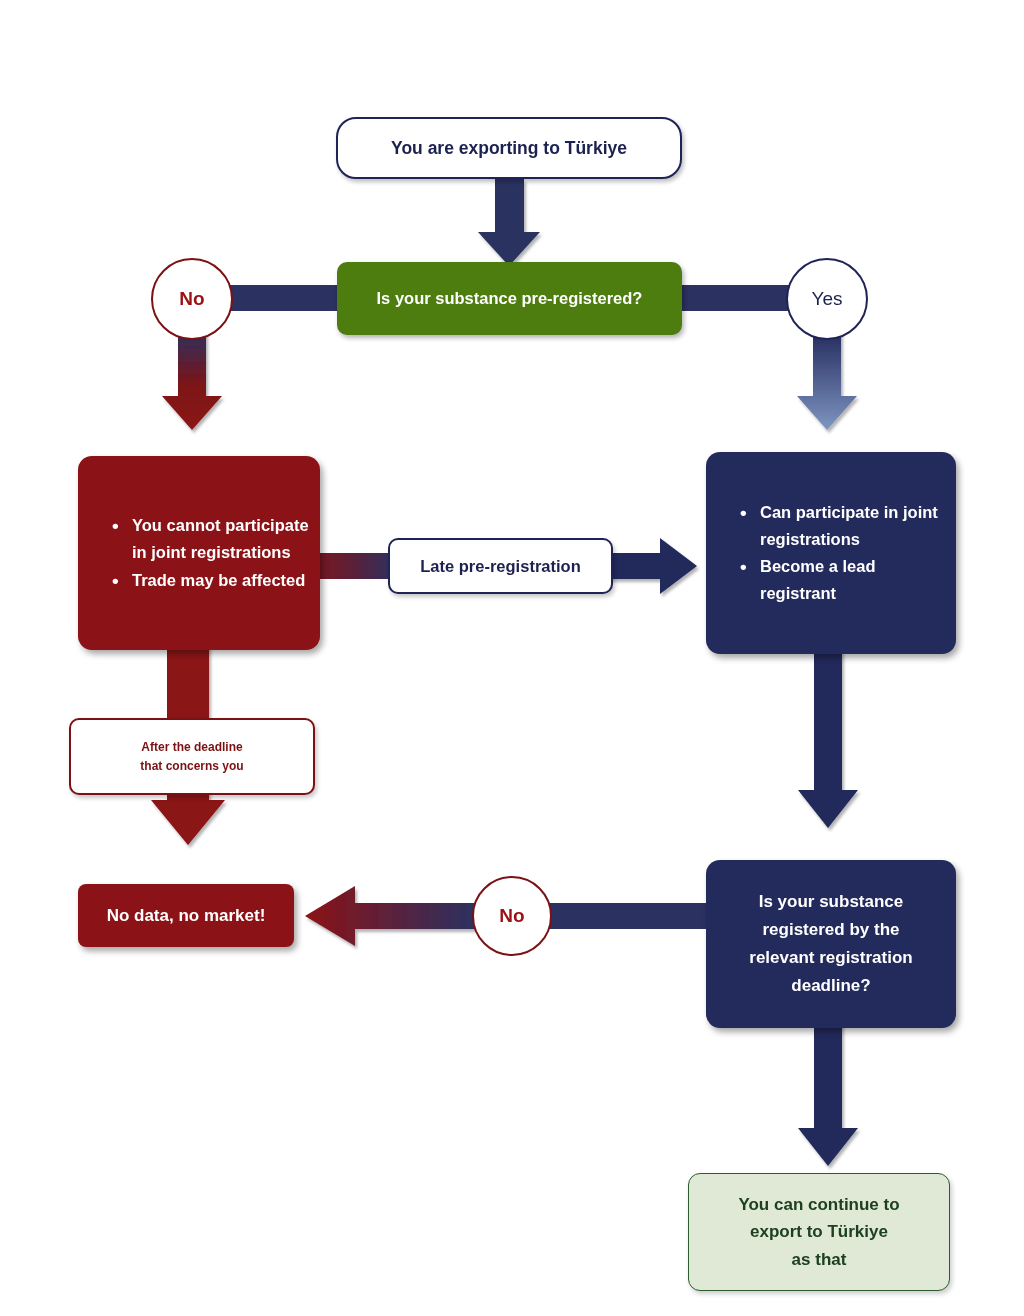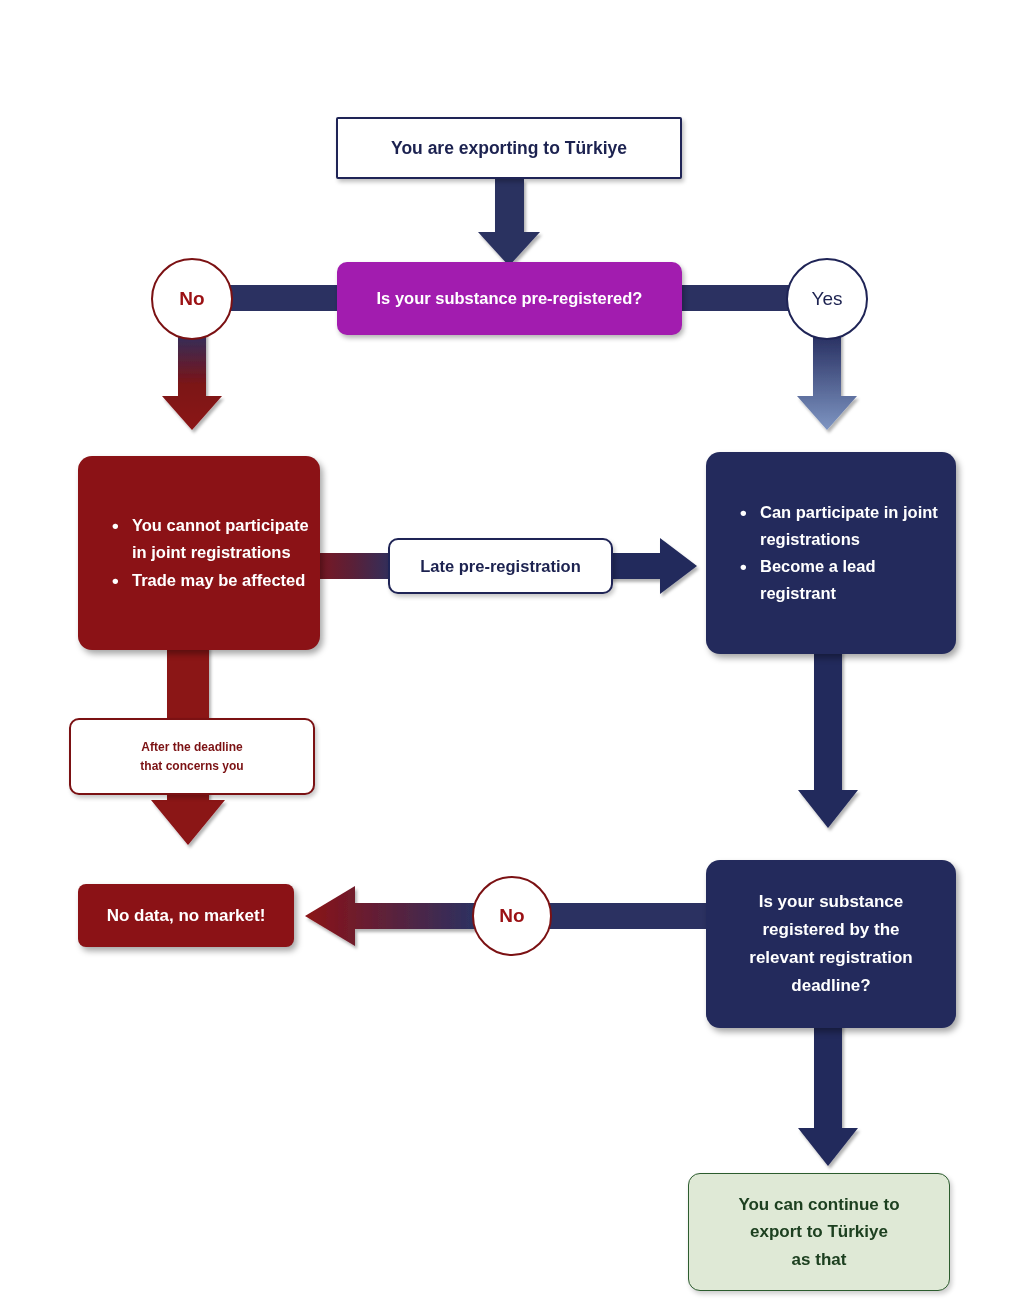--- a/index.html
+++ b/index.html
@@ -26,35 +26,35 @@
     text-align: center;
     z-index: 5;
   }
   
   #start-node {
     left: 336px;
     top: 117px;
     width: 346px;
     height: 62px;
     border: 2px solid #1f2456;
-    border-radius: 2px;
+    border-radius: 20px;
     background: #ffffff;
     color: #1c2250;
     font-size: 17.5px;
     font-weight: bold;
     box-shadow: 2px 3px 4px rgba(0,0,0,0.25);
   }
   
   #decision-preregistered {
     left: 337px;
     top: 262px;
     width: 345px;
     height: 73px;
     border-radius: 10px;
-    background: #a21caf;
+    background: #4d7c0f;
     color: #ffffff;
     font-size: 16.5px;
     font-weight: bold;
     box-shadow: 2px 3px 5px rgba(0,0,0,0.3);
   }
   
   .circle {
     position: absolute;
     box-sizing: border-box;
     border-radius: 50%;

